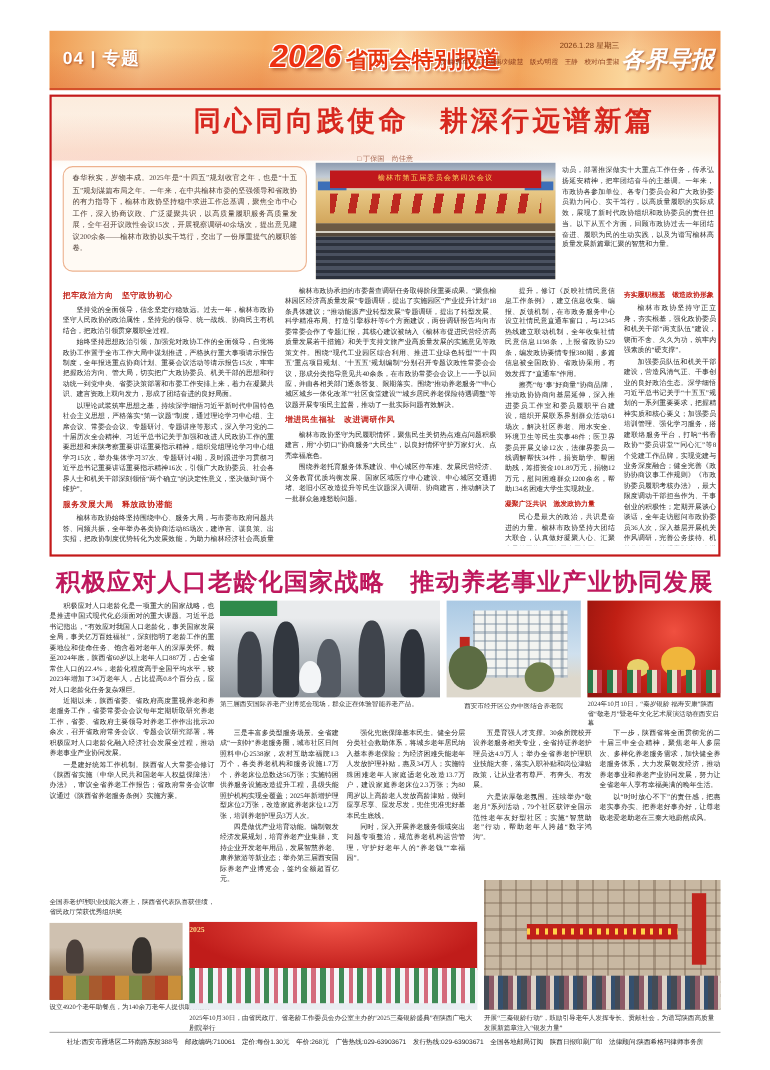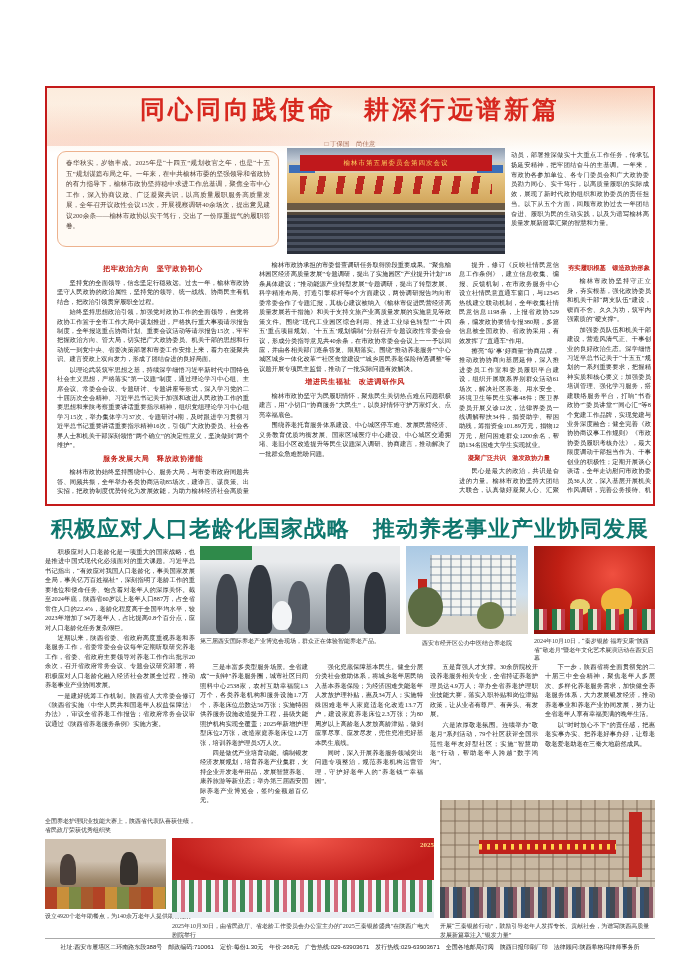--- a/index.html
+++ b/index.html
@@ -25,49 +25,49 @@
   .mh-credits{font-size:6px;color:#8a3a1a;margin-top:5px;font-family:"Liberation Sans",sans-serif;}
   .mh-paper{right:2px;top:12px;width:88px;z-index:2;font-style:italic;font-weight:700;font-size:21px;color:#fff;
     text-shadow:1px 1px 2px rgba(120,20,0,.55);white-space:nowrap;}
   
   .a1-box{left:45px;top:86px;width:610px;height:420px;border:2px solid #c41a1a;box-sizing:border-box;
     background:linear-gradient(180deg,#fcecdd 0,#fdf4ea 48px,#ffffff 66px);overflow:hidden;}
   .a1-box::before{content:"";position:absolute;left:0;top:0;right:0;height:58px;
     background:radial-gradient(ellipse at 8% 120%,rgba(235,90,40,.25),transparent 55%),
                radial-gradient(ellipse at 94% -10%,rgba(235,90,40,.22),transparent 50%);}
   .a1-h1{left:0;top:5px;width:100%;text-align:center;font-family:"Liberation Sans",sans-serif;font-weight:900;
-    font-size:25px;color:#d7281f;letter-spacing:3px;white-space:nowrap;}
+    font-size:25px;color:#d7281f;letter-spacing:3px;white-space:nowrap;padding-left:36px;}
   .a1-h2{left:0;top:37px;width:100%;text-align:center;font-weight:700;font-size:12px;color:#d7281f;}
   .a1-byline{left:0;top:52px;width:100%;text-align:center;font-size:6.5px;color:#a9705c;}
   .a1-intro{left:10px;top:63px;width:222px;height:96px;box-sizing:border-box;border:1px solid #edb28e;border-radius:9px;
     background:#fffaf4;padding:6px 8px;font-size:6.6px;line-height:1.6;color:#4a3a32;text-align:justify;overflow:hidden;}
   .a1-topright{left:464px;top:62px;width:138px;height:104px;font-size:6.3px;line-height:1.55;color:#2c2c2c;
     text-align:justify;overflow:hidden;}
   .a1-col{top:172px;height:236px;overflow:hidden;font-size:6.3px;line-height:1.5;color:#272727;text-align:justify;}
   .c1{left:10px;width:192px;} .c2{left:212px;width:192px;} .c3{left:412px;width:100px;} .c4{left:520px;width:84px;}
   .body-p{margin:0 0 1px 0;text-indent:2em;}
-  .sub-head{color:#c3251c;font-family:Liberation Mono, monospace;font-weight:700;text-align:center;
+  .sub-head{color:#c3251c;font-family:Liberation Serif, serif;font-weight:700;
     font-size:7.2px;margin:4px 0 3px;letter-spacing:.5px;}
   .narrow .sub-head{font-size:6.3px;letter-spacing:0;}
   
   .ph{overflow:hidden;}
   .ph-conf{left:240px;top:60px;width:218px;height:106px;background:linear-gradient(180deg,#8d9cb0 0,#c2cbd6 12%,#d9ceb2 16%);}
   .conf-banner{left:6%;top:7%;width:88%;height:15%;background:#c0181c;color:#ffd25e;font-size:6.5px;line-height:1;
     display:flex;align-items:center;justify-content:center;letter-spacing:1px;font-family:"Liberation Sans",sans-serif;white-space:nowrap;}
   .conf-screenL{left:1%;top:16%;width:12%;height:16%;background:#3d6fb8;}
   .conf-screenR{right:1%;top:16%;width:12%;height:16%;background:#3d6fb8;}
   .conf-backdrop{left:0;top:24%;width:100%;height:28%;background:linear-gradient(180deg,#e9c987,#d2a65c);}
   .conf-flags{position:absolute;inset:8% 6% 30% 6%;
     background:repeating-linear-gradient(100deg,rgba(186,28,24,.92) 0 7px,transparent 7px 19px);}
   .conf-stage{left:0;top:52%;width:100%;height:11%;background:linear-gradient(180deg,#6b5a44 0 55%,#d8d2c4 55% 75%,#54483a 75%);}
   .conf-audience{left:0;top:63%;width:100%;height:37%;
     background:repeating-linear-gradient(0deg,#2c313c 0 3px,#4a5160 3px 6px);}
   
   .a2-h1{left:45px;top:514px;width:610px;text-align:center;font-family:"Liberation Sans",sans-serif;font-weight:900;
-    font-size:22px;color:#0f766e;letter-spacing:1px;white-space:nowrap;}
+    font-size:22px;color:#be185d;letter-spacing:1px;white-space:nowrap;}
   .a2-col{overflow:hidden;font-size:6.3px;line-height:1.5;color:#272727;text-align:justify;}
   .colA{left:45px;top:547px;width:150px;height:200px;}
   .colB{left:200px;top:662px;width:108px;height:174px;}
   .colC{left:315px;top:662px;width:108px;height:174px;}
   .colD{left:430px;top:662px;width:108px;height:132px;}
   .colE{left:545px;top:662px;width:110px;height:132px;}
   .caption{font-size:6px;line-height:1.45;color:#333;overflow:hidden;}
   
   .ph-expo{left:200px;top:546px;width:200px;height:88px;background:linear-gradient(180deg,#e9ebed 0 18%,#c3c9ce 45%,#8e959c);}
   .fig{position:absolute;bottom:0;background:#3f444c;border-radius:45% 45% 6px 6px;}
@@ -101,21 +101,21 @@
   
   .ph-canteen{left:45px;top:839px;width:121px;height:70px;background:linear-gradient(180deg,#cfc1b0 0 32%,#a08a6e 58%,#6e5a40);}
   .canteen-trays{position:absolute;left:0;bottom:0;width:100%;height:32%;
     background:repeating-linear-gradient(90deg,#b34325 0 12px,#c98f3a 12px 24px,#7c8a46 24px 36px,#a85a2e 36px 48px);}
   .canteen-fig1{position:absolute;left:12%;top:22%;width:14%;height:44%;background:#4a3f3a;border-radius:45% 45% 4px 4px;}
   .canteen-fig2{position:absolute;left:62%;top:18%;width:15%;height:48%;background:#37322e;border-radius:45% 45% 4px 4px;}
   
   .ph-gala{left:172px;top:838px;width:262px;height:80px;background:#e9edf2;}
   .gala-top{position:absolute;left:0;top:0;width:100%;height:55%;
     background:radial-gradient(ellipse at 50% 0,#f2574a 0,#c01c1a 75%);}
-  .gala-year{position:absolute;left:0;top:6%;width:100%;text-align:right;font-size:7px;color:#ffd887;font-weight:700;}
+  .gala-year{position:absolute;left:0;top:6%;width:100%;text-align:left;font-size:7px;color:#ffd887;font-weight:700;}
   .gala-title{position:absolute;left:0;top:22%;width:100%;text-align:center;font-family:"Liberation Sans",sans-serif;
     font-weight:900;font-size:10px;color:#ffd887;letter-spacing:4px;text-shadow:1px 1px 0 #8e0f0e;}
   .gala-crowd{position:absolute;left:0;top:52%;width:100%;height:40%;
     background:repeating-linear-gradient(90deg,#3f8a55 0 5px,#f2f4f6 5px 9px,#d46a7c 9px 13px,#f6f6fa 13px 17px);}
   
   .ph-action{left:440px;top:800px;width:215px;height:118px;background:#c8b8a2;
     background-image:repeating-linear-gradient(90deg,rgba(120,100,80,.45) 0 2px,transparent 2px 14px),
                      repeating-linear-gradient(0deg,rgba(120,100,80,.4) 0 2px,transparent 2px 12px);}
   .action-banner{position:absolute;left:18%;top:34%;width:64%;height:12%;background:#c0201a;
     background-image:repeating-linear-gradient(90deg,#ffd24a 0 3px,transparent 3px 8px);background-size:100% 40%;
@@ -125,20 +125,31 @@
     background:repeating-linear-gradient(90deg,#444b55 0 5px,#8c5a66 5px 9px,#ddd3c8 9px 13px,#35506e 13px 17px);}
   
   .page-footer{left:45px;top:938px;width:610px;border-top:1px solid #aaa;padding-top:4px;text-align:center;
     font-size:6px;color:#222;white-space:nowrap;font-family:"Liberation Sans",sans-serif;}
 </style>
 </head>
 <body>
 
 <div id="page">
 
+  <div class="abs masthead">
+    <div class="abs mh-label">04 | 专题</div>
+    <div class="abs mh-center">
+      <span class="mh-year">2026</span><span class="mh-title">省两会特别报道</span>
+    </div>
+    <div class="abs mh-right">
+      <div class="mh-date">2026.1.28 星期三</div>
+      <div class="mh-credits">责编/郭军　实习编辑/刘建慧　版式/明霞　王静　校对/白雯淑</div>
+    </div>
+    <div class="abs mh-paper">各界导报</div>
+  </div>
 
   <div class="abs a1-box">
     <div class="abs a1-h1">同心同向践使命　耕深行远谱新篇</div>
     <div class="abs a1-byline">□ 丁保国　尚佳意</div>
 
     <div class="abs a1-intro">春华秋实，岁物丰成。2025年是“十四五”规划收官之年，也是“十五五”规划谋篇布局之年。一年来，在中共榆林市委的坚强领导和省政协的有力指导下，榆林市政协坚持稳中求进工作总基调，聚焦全市中心工作，深入协商议政、广泛凝聚共识，以高质量履职服务高质量发展，全年召开议政性会议15次，开展视察调研40余场次，提出意见建议200余条——榆林市政协以实干笃行，交出了一份厚重提气的履职答卷。</div>
 
     <div class="abs ph ph-conf">
       <div class="abs conf-screenL"></div>
       <div class="abs conf-screenR"></div>

